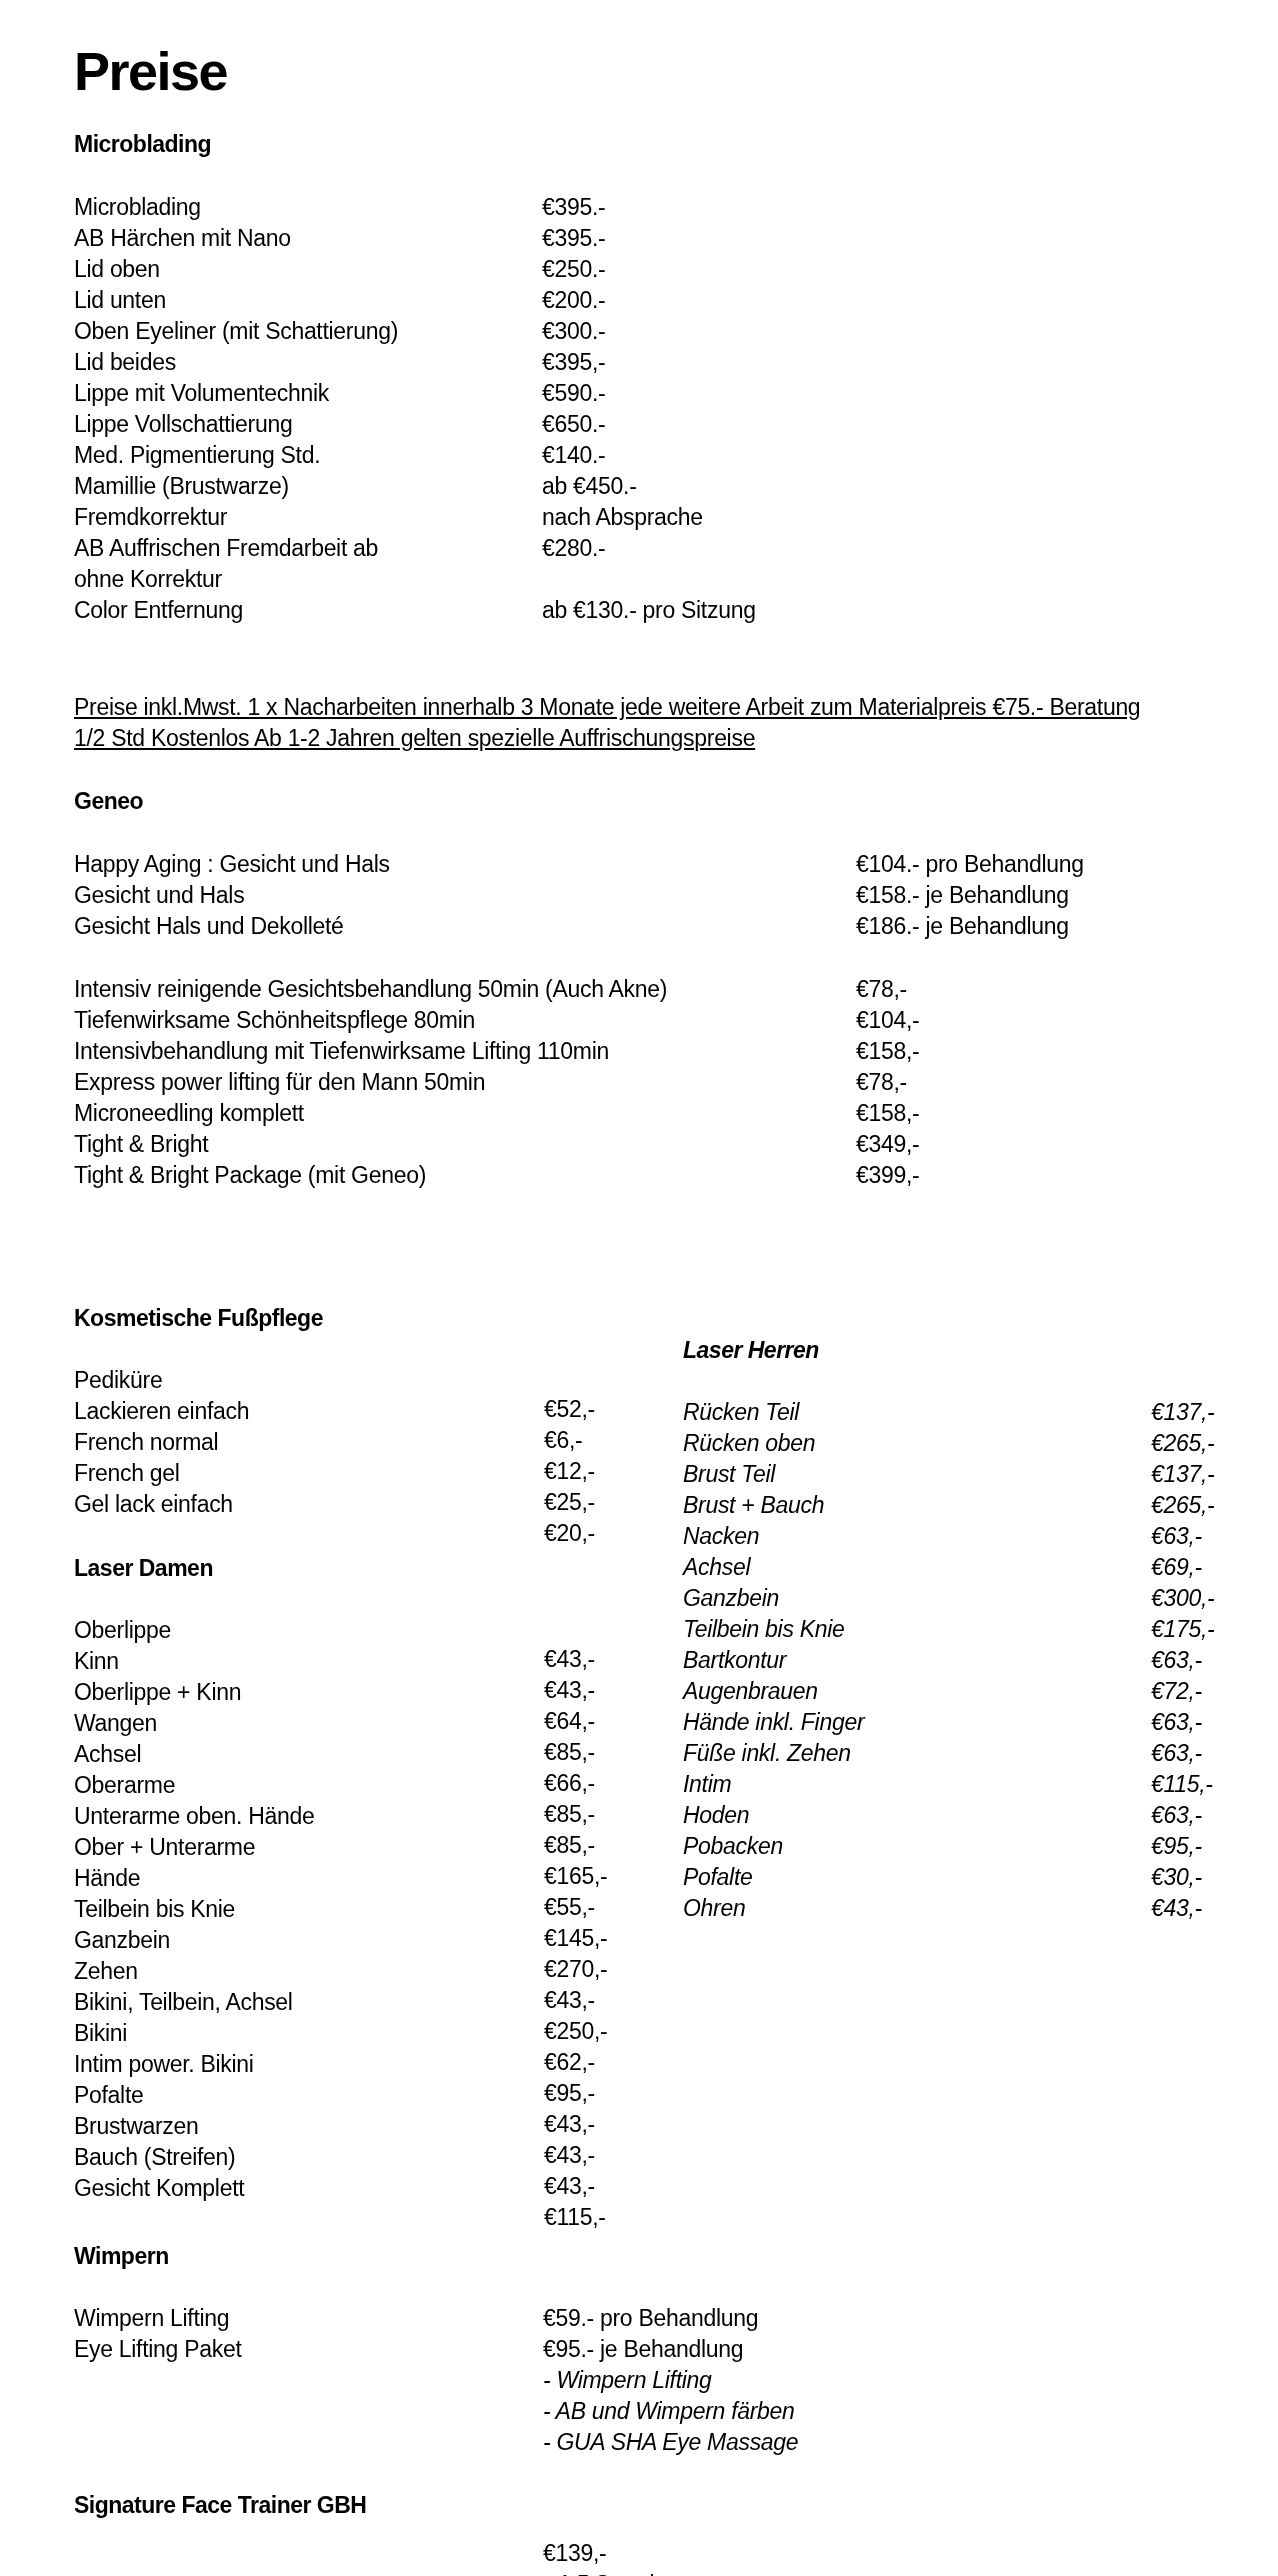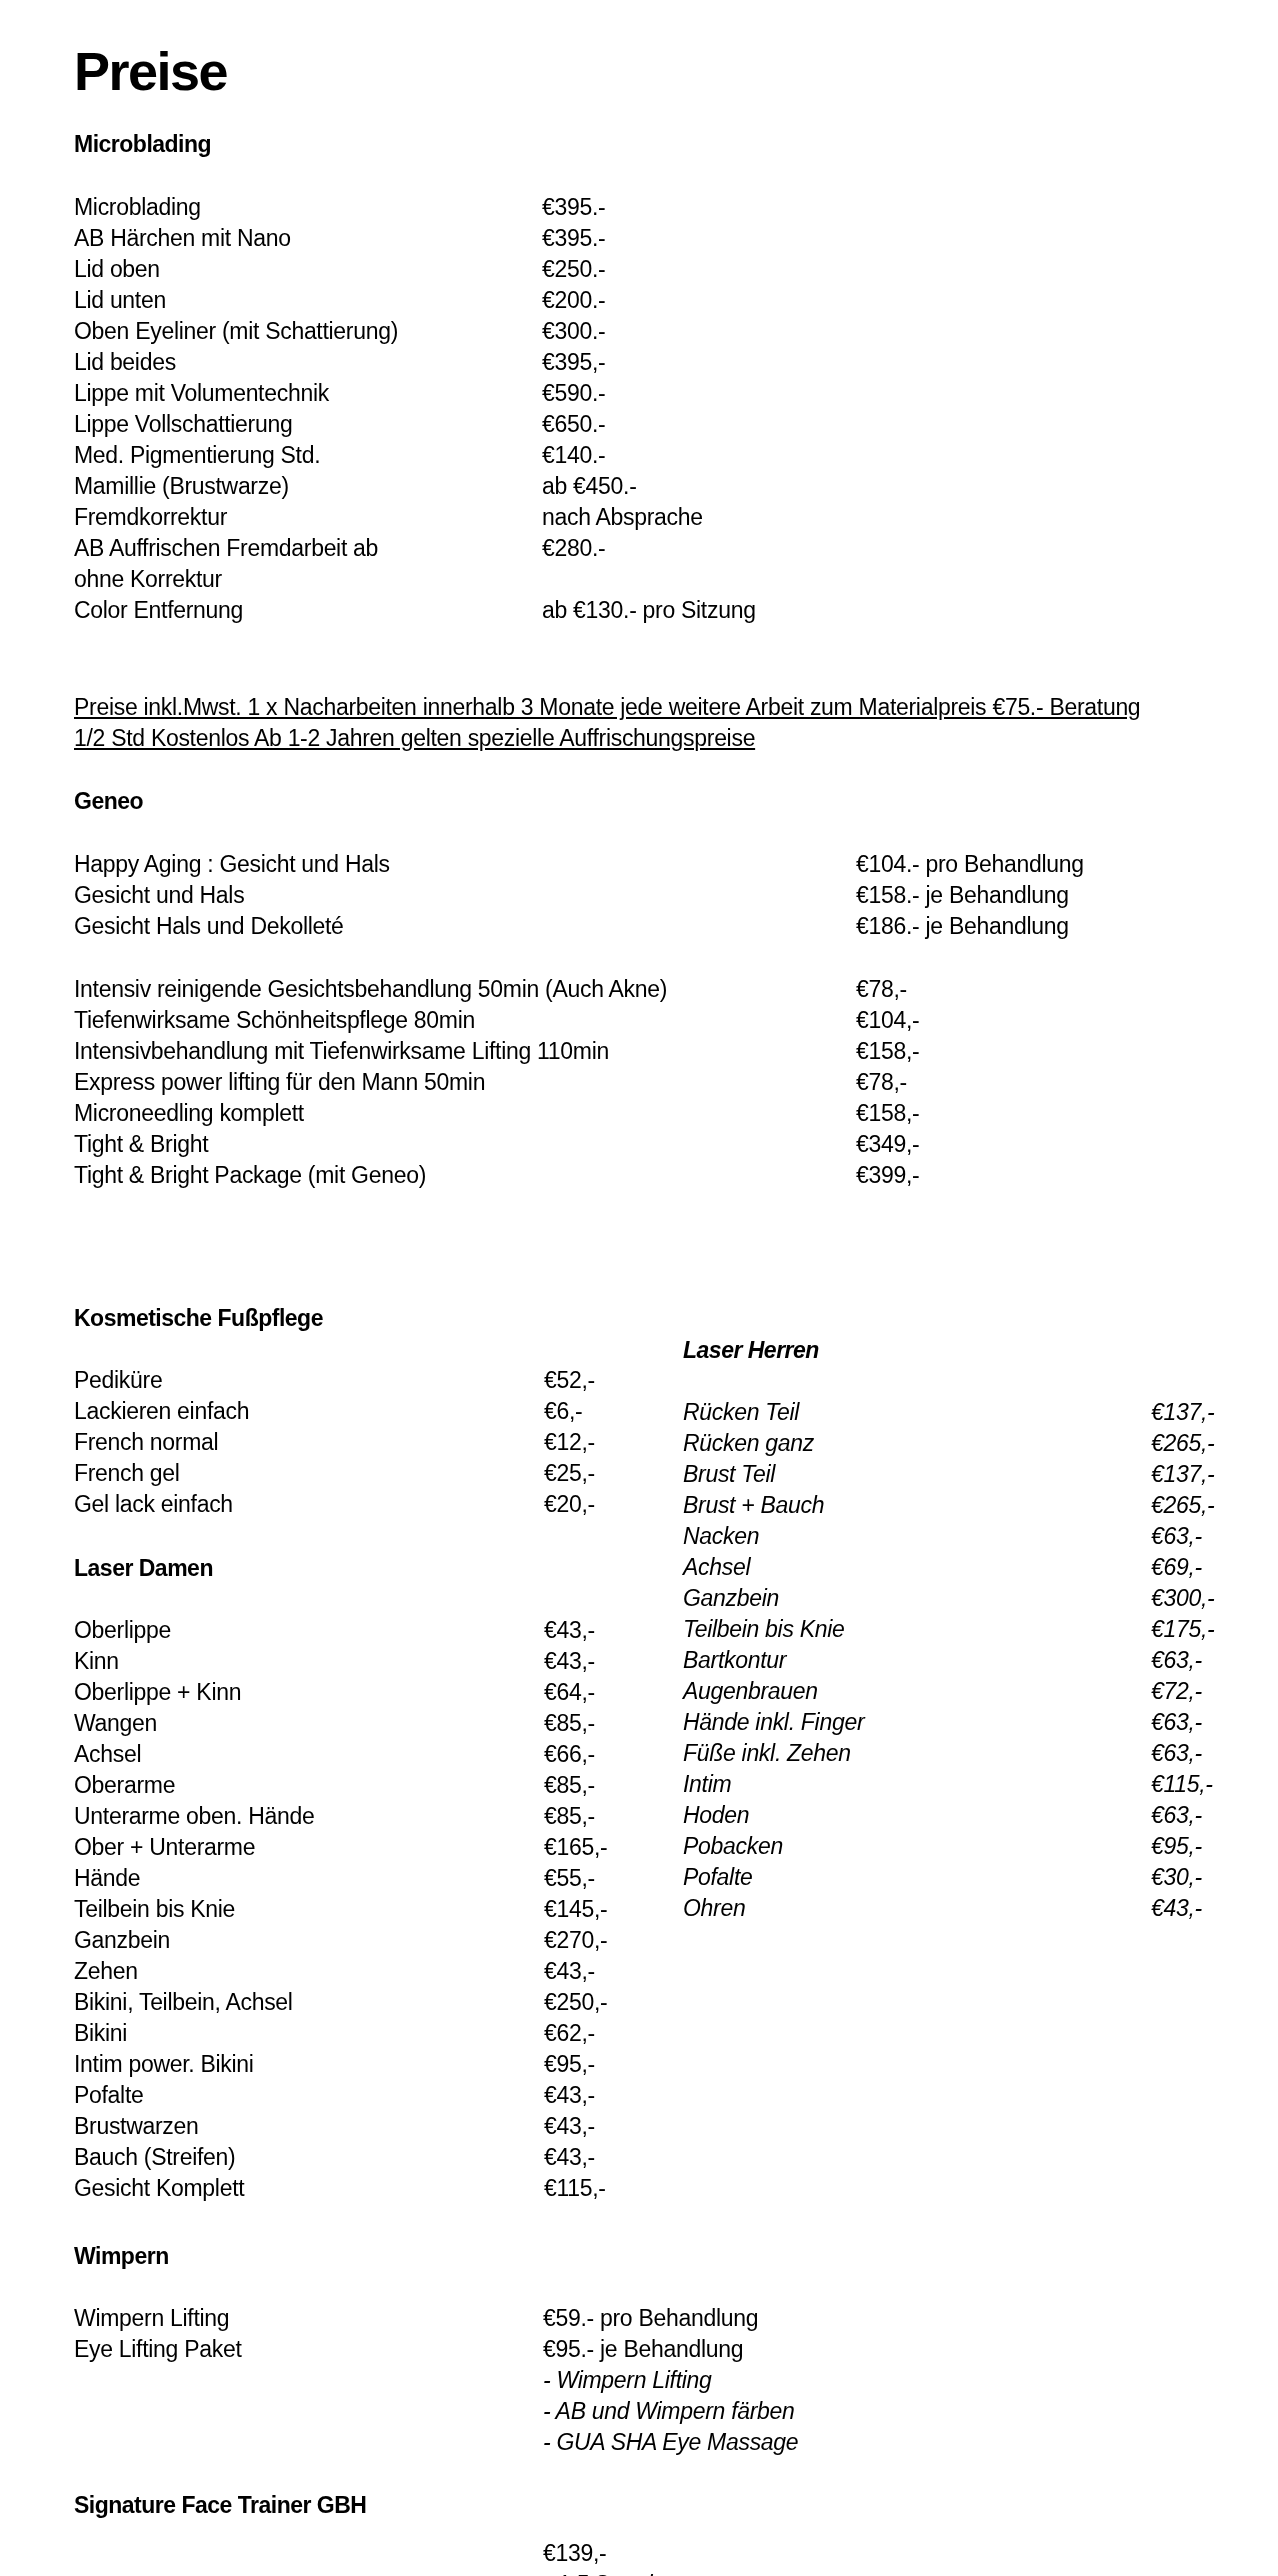--- a/index.html
+++ b/index.html
@@ -11,21 +11,21 @@
   .list { position: absolute; margin: 0; padding: 0; list-style: none; }
   .row { position: relative; height: 31px; line-height: 31px; font-size: 23px; white-space: nowrap; letter-spacing: -0.3px; }
   .row .lbl { position: absolute; left: 0; top: 0; }
   .row .price { position: absolute; top: 0; }
   .sub { font-style: italic; }
   .L { left: 74px; }
   .R { left: 683px; font-style: italic; }
   
   .p-mb .price { left: 468px; text-align: right; }
   .p-geneo .price { left: 782px; }
-  .p-fuss .price { left: 470px; }
+  .p-fuss .price { left: 470px; margin-top: 29px; }
   .p-herren .price { left: 468px; text-align: center; }
   .p-extra .price { left: 469px; }
   .note { position: absolute; left: 74px; font-size: 23px; line-height: 31px; letter-spacing: -0.3px; white-space: nowrap; text-decoration: underline; }
 </style>
 </head>
 <body>
 
 <div class="abs title">Preise</div>
 
 <div class="h L" style="top:129px">Microblading</div>
@@ -160,21 +160,21 @@
     </li>
   </ul>
 
 <div class="h R" style="top:1335px">Laser Herren</div>
 <ul class="list R p-herren" style="top:1397px">
     <li class="row">
       <span class="lbl">Rücken Teil</span>
       <span class="price">€137,-</span>
     </li>
     <li class="row">
-      <span class="lbl">Rücken ganz</span>
+      <span class="lbl">Rücken oben</span>
       <span class="price">€265,-</span>
     </li>
     <li class="row">
       <span class="lbl">Brust Teil</span>
       <span class="price">€137,-</span>
     </li>
     <li class="row">
       <span class="lbl">Brust + Bauch</span>
       <span class="price">€265,-</span>
     </li>

